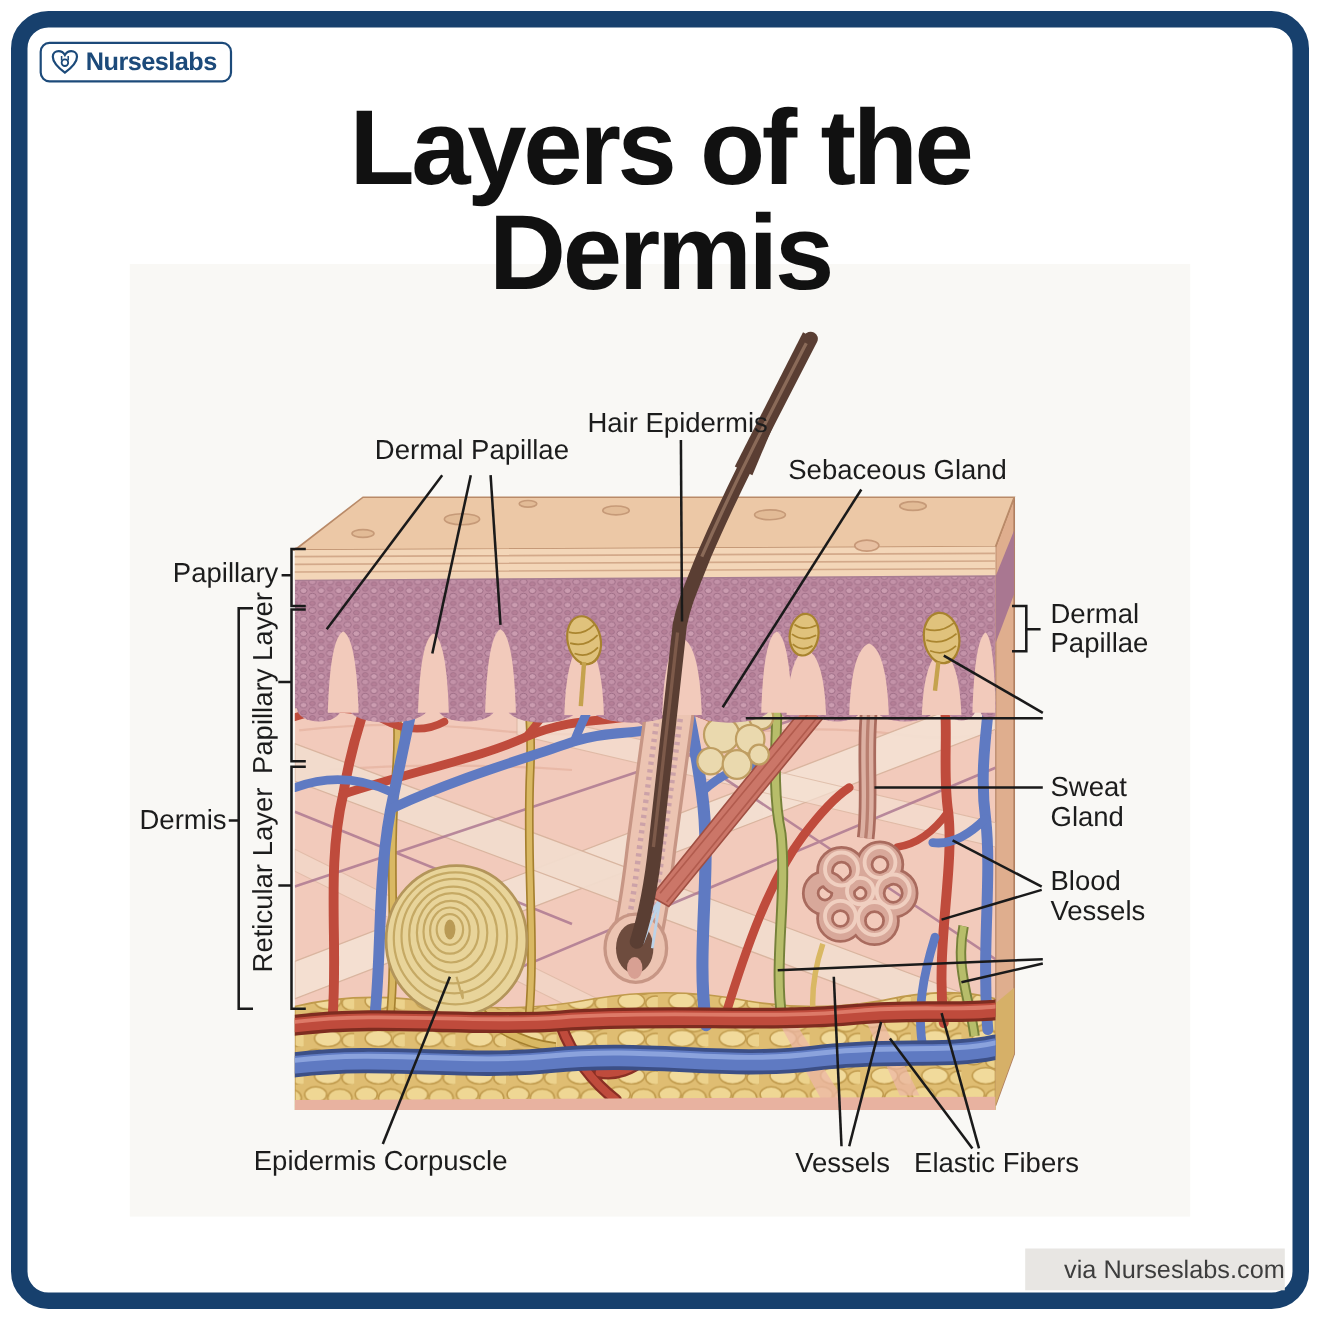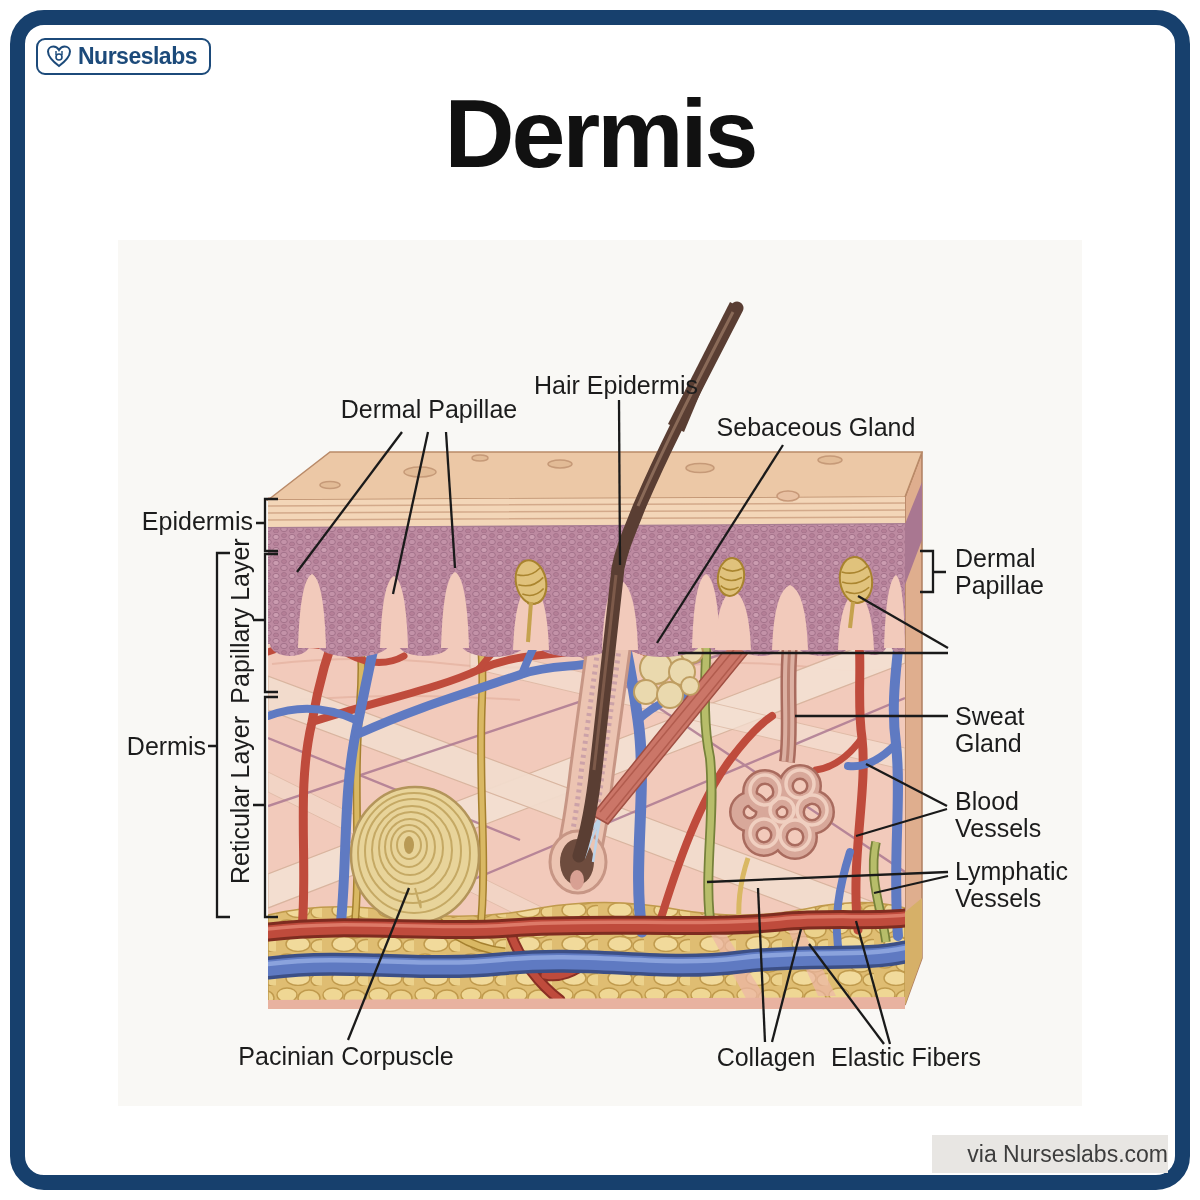--- a/index.html
+++ b/index.html
@@ -342,37 +342,37 @@
   <div id="logo">
     <svg width="26" height="26" viewBox="0 0 26 26">
       <path d="M13 22 C5 16 2 11 2 7.5 C2 4.5 4.5 2.5 7.3 2.5 C9.6 2.5 11.8 4 13 6 C14.2 4 16.4 2.5 18.7 2.5 C21.5 2.5 24 4.5 24 7.5 C24 11 21 16 13 22 Z" fill="none" stroke="#1c4a7a" stroke-width="2"></path>
       <circle cx="13" cy="13" r="3" fill="none" stroke="#1c4a7a" stroke-width="1.6"></circle>
       <path d="M10 7 L10 11 M16 7 L16 11" stroke="#1c4a7a" stroke-width="1.4"></path>
     </svg>
     <span class="ltxt">Nurseslabs</span>
   </div>
 
   <div id="title">
+    <div>Layers of the</div>
     <div>Dermis</div>
   </div>
 
   <div id="labels">
     <div class="lbl ctr" style="left:429px;top:396px">Dermal Papillae</div>
     <div class="lbl ctr" style="left:616px;top:372px">Hair Epidermis</div>
     <div class="lbl ctr" style="left:816px;top:414px">Sebaceous Gland</div>
-    <div class="lbl lt" style="left:110px;top:508px;width:143px">Epidermis</div>
+    <div class="lbl lt" style="left:110px;top:508px;width:143px">Papillary</div>
     <div class="lbl rot" style="left:240px;top:621px">Papillary Layer</div>
     <div class="lbl rot" style="left:240px;top:800px">Reticular Layer</div>
     <div class="lbl lt" style="left:100px;top:733px;width:106px">Dermis</div>
     <div class="lbl rt" style="left:955px;top:545px;width:95px">Dermal Papillae</div>
     <div class="lbl rt" style="left:955px;top:703px;width:75px">Sweat Gland</div>
     <div class="lbl rt" style="left:955px;top:788px;width:85px">Blood Vessels</div>
-    <div class="lbl rt" style="left:955px;top:858px;width:115px">Lymphatic Vessels</div>
-    <div class="lbl ctr" style="left:346px;top:1043px">Pacinian Corpuscle</div>
-    <div class="lbl ctr" style="left:766px;top:1044px">Collagen</div>
+    <div class="lbl ctr" style="left:346px;top:1043px">Epidermis Corpuscle</div>
+    <div class="lbl ctr" style="left:766px;top:1044px">Vessels</div>
     <div class="lbl ctr" style="left:906px;top:1044px">Elastic Fibers</div>
   </div>
 
   <div id="via">
     <span>via Nurseslabs.com</span>
   </div>
 
   <div id="frame"></div>
 </div>
 

